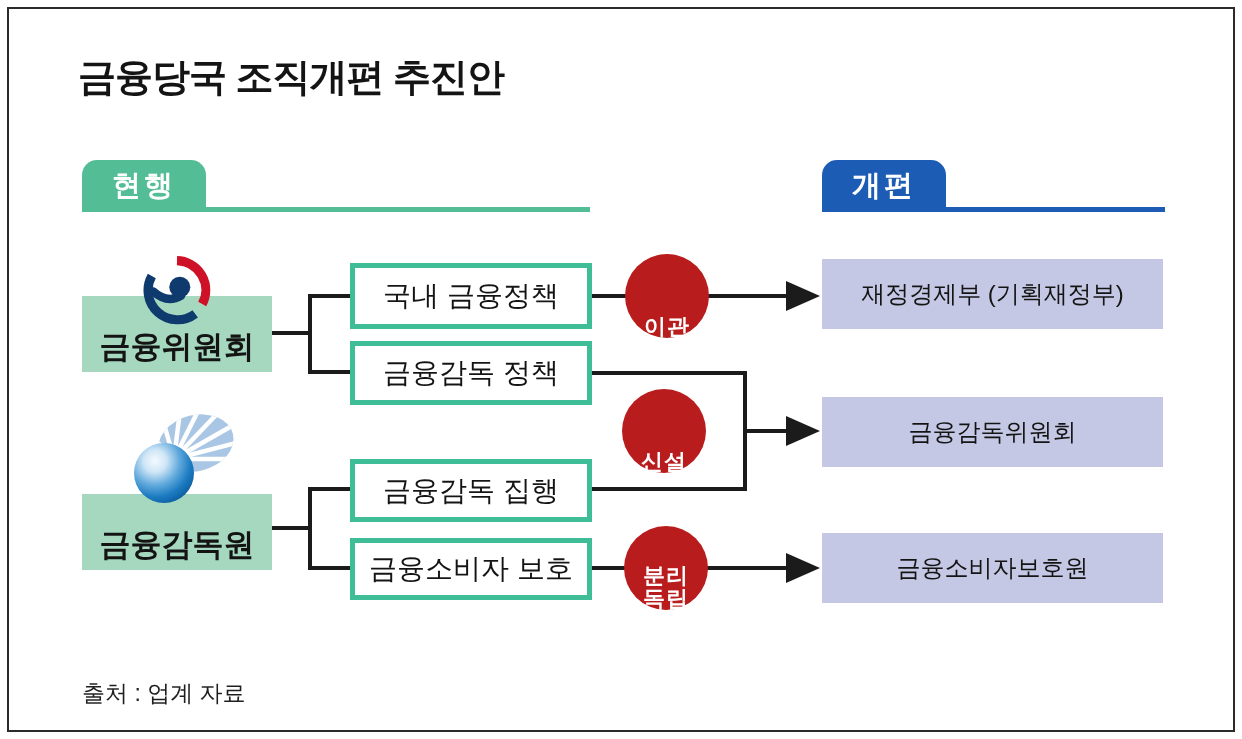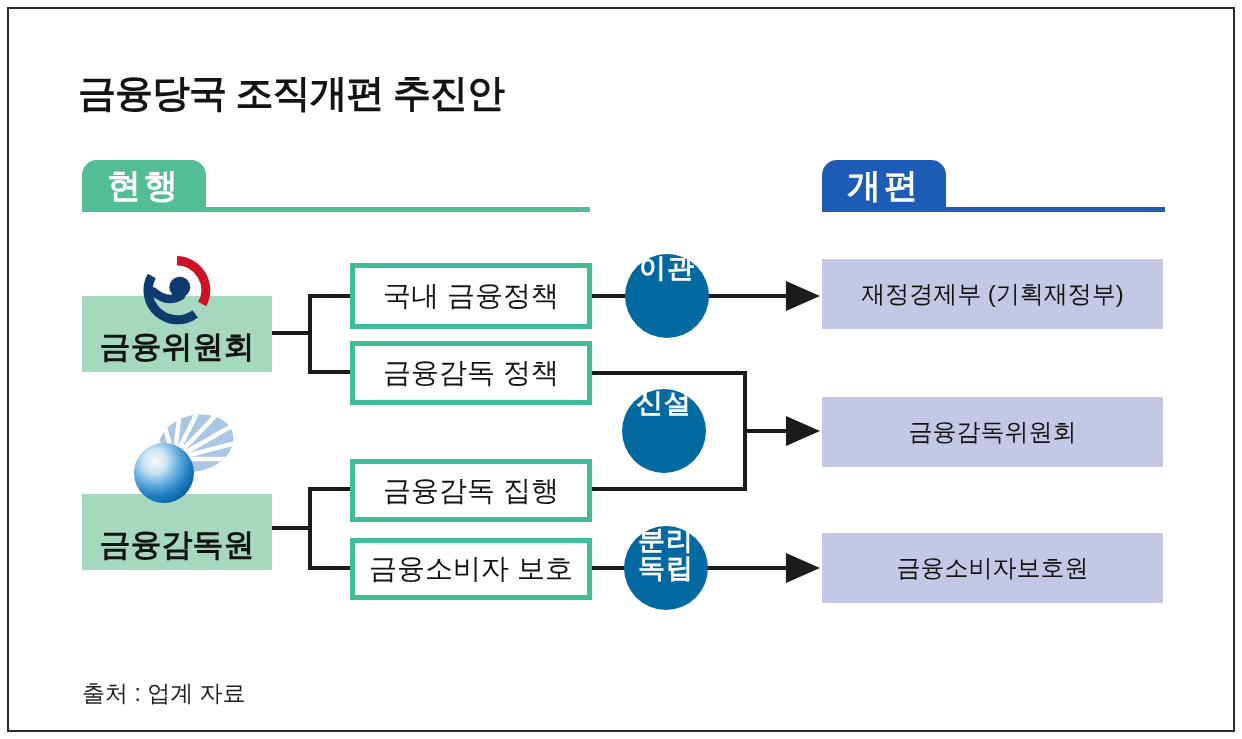--- a/index.html
+++ b/index.html
@@ -2,28 +2,28 @@
 <html><head>
 <meta charset="utf-8">
 <style>
   html,body{margin:0;padding:0;background:#fff;}
   .canvas{
     position:relative;width:1242px;height:739px;background:#ffffff;
     font-family:"Liberation Sans","DejaVu Sans",sans-serif;overflow:hidden;
   }
   .frame{position:absolute;inset:7px;border:2px solid #2b2b2b;}
   .title{
-    position:absolute;left:78px;top:68px;font-size:38px;font-weight:bold;
+    position:absolute;left:78px;top:52px;font-size:38px;font-weight:bold;
     color:#141414;letter-spacing:-1px;
   }
   
   .tab{
     position:absolute;top:160px;width:124px;height:52px;border-radius:15px 15px 0 0;
     display:flex;align-items:center;justify-content:center;
-    color:#fff;font-size:34px;font-weight:bold;letter-spacing:3px;z-index:3;
+    color:#fff;font-size:29px;font-weight:bold;letter-spacing:3px;z-index:3;
   }
   .tab-current{left:82px;background:#53BE95;}
   .tab-reform{left:822px;background:#1D5CB4;}
   .underline{position:absolute;top:207px;height:5px;z-index:2;}
   .underline-current{left:82px;width:508px;background:#53BE95;}
   .underline-reform{left:822px;width:343px;background:#1D5CB4;}
   
   .org-box{
     position:absolute;left:82px;width:190px;height:76px;background:#A5D8BF;
     display:flex;align-items:center;justify-content:center;z-index:2;
@@ -41,23 +41,23 @@
     border:5px solid #3FBD97;box-sizing:border-box;z-index:2;
     display:flex;align-items:center;justify-content:center;
     font-size:28px;font-weight:500;color:#141414;white-space:nowrap;
   }
   .fn-1{top:263px;height:66px;}
   .fn-2{top:341px;height:64px;}
   .fn-3{top:459px;height:63px;}
   .fn-4{top:538px;height:62px;}
   
   .badge{
-    position:absolute;width:84px;height:84px;border-radius:50%;background:#0369a1;
-    display:flex;flex-direction:column;align-items:center;justify-content:flex-start;
-    color:#fff;font-size:27px;font-weight:bold;line-height:1.05;z-index:3;
+    position:absolute;width:84px;height:84px;border-radius:50%;background:#b91c1c;
+    display:flex;flex-direction:column;align-items:center;justify-content:flex-end;
+    color:#fff;font-size:22px;font-weight:bold;line-height:1.05;z-index:3;
     letter-spacing:1px;
   }
   .badge-1{left:625px;top:254px;}
   .badge-2{left:622px;top:389px;}
   .badge-3{left:624px;top:526px;}
   
   .reform-box{
     position:absolute;left:822px;width:341px;height:70px;background:#C5C8E4;
     display:flex;align-items:center;justify-content:center;z-index:2;
     font-size:24px;font-weight:500;color:#141414;white-space:nowrap;

